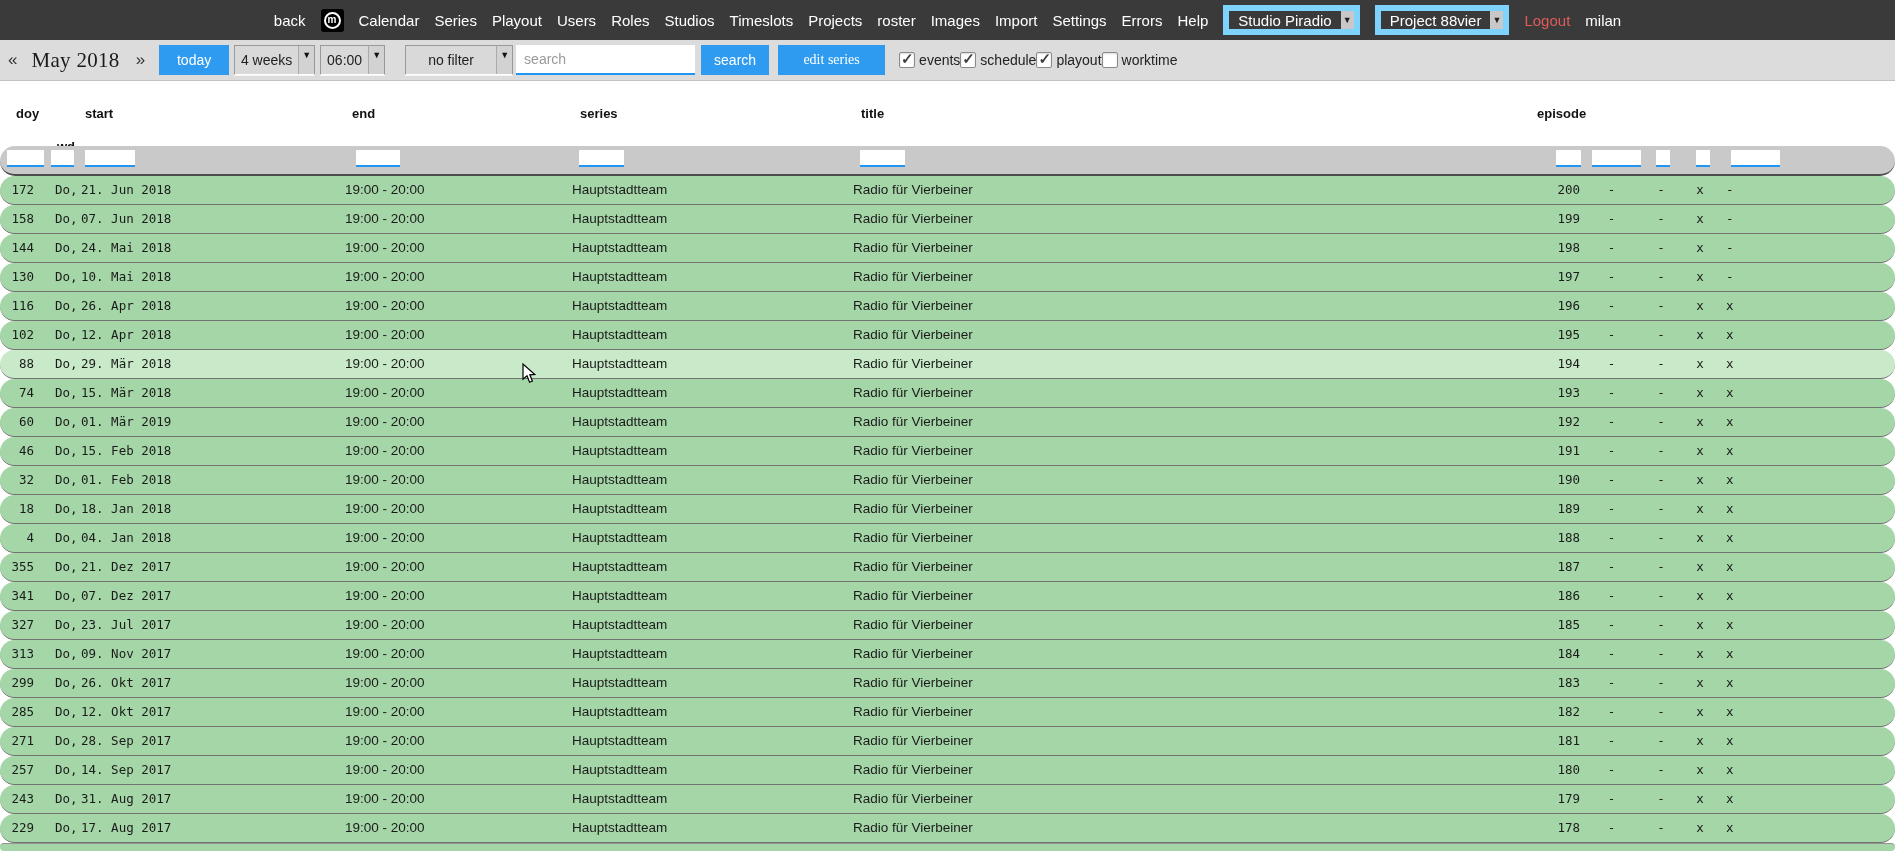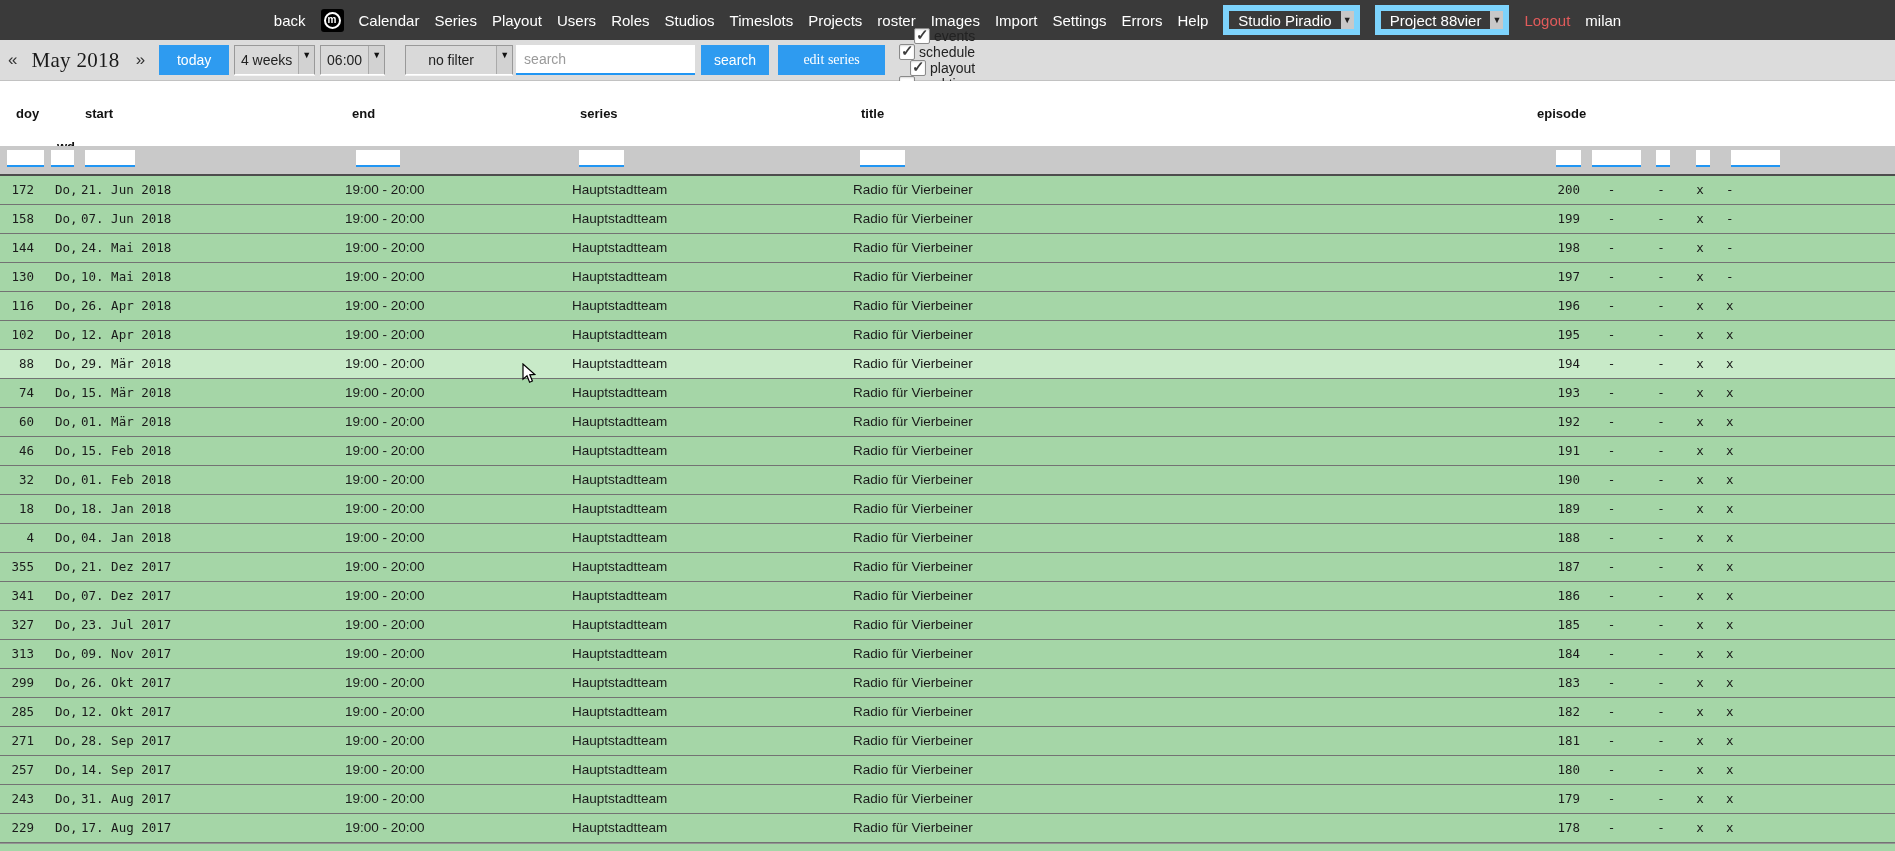--- a/index.html
+++ b/index.html
@@ -33,37 +33,37 @@
          border-bottom-color:#fff; box-shadow:0 1px 0 #f5f5f5;
          display:flex; align-items:stretch; cursor:pointer; }
   .sel .sel-label { display:flex; align-items:center; justify-content:center; flex:1;text-align:right; }
   .sel .sel-arrow { width:16px; border-left:1px solid #aaa; background:#d2d2d2;
                     font-size:9px; color:#111; display:flex; align-items:flex-start;
                     justify-content:center; padding-top:4px; }
   .search-input { height:30px; width:179px; border:none; border-bottom:2px solid #2196f3;
                   background:#fff; padding:0 8px; font-size:14px;
                   font-family:"Liberation Sans", sans-serif; color:#222; }
   .search-input::placeholder { color:#9a9a9a; }
-  .cbgroup { display:flex; align-items:flex-end; margin-left:14px;flex-direction:column; }
+  .cbgroup { display:flex; align-items:flex-start; margin-left:14px; }
   .cbitem { display:flex; align-items:center; gap:4px; cursor:pointer; }
   .cbox { width:16px; height:16px; background:#fff; border:1px solid #8a8a8a;
           border-radius:2px; position:relative; box-shadow:inset 0 1px 2px rgba(0,0,0,.15); }
   .cbox.checked::after { content:"✓"; position:absolute; left:1px; top:-3px;
           font-size:15px; font-weight:bold; color:#3c3c3c; }
 
   
   .colgrid { background-repeat:no-repeat;
     background-image:
       linear-gradient(var(--lc),var(--lc)),linear-gradient(var(--lc),var(--lc)),
       linear-gradient(var(--lc),var(--lc)),linear-gradient(var(--lc),var(--lc)),
       linear-gradient(var(--lc),var(--lc)),linear-gradient(var(--lc),var(--lc)),
       linear-gradient(var(--lc),var(--lc)),linear-gradient(var(--lc),var(--lc)),
       linear-gradient(var(--lc),var(--lc)),linear-gradient(var(--lc),var(--lc));
     background-size:1px 100%,1px 100%,1px 100%,1px 100%,1px 100%,1px 100%,1px 100%,1px 100%,1px 100%,1px 100%;
-    background-position:45px 0,74px 0,340px 0,565px 0,850px 0,1533px 0,1582px 0,1641px 0,1681px 0,1719px 0; }
+    background-position:45px 0,74px 0,340px 0,565px 0,850px 0,1533px 0,1582px 0,1641px 0,1681px 0,1719px 0;border-radius:21px; }
 
   .thead { position:relative; height:65px; background:#fff; --lc:#d2d2d2; }
   .th { position:absolute; top:0; line-height:65px; font-size:13px; font-weight:bold;
         color:#111; cursor:pointer; }
   .th-icon { position:absolute; cursor:pointer; }
 
   .filterrow { position:relative; height:30px; background:#c9c9c9; --lc:#b3b3b3;
                border-bottom:2px solid #4d4d4d; }
   .finput { position:absolute; top:4px; height:17px; border:none;
             border-bottom:2px solid #2196f3; background:#fff; padding:0 2px;
@@ -329,21 +329,21 @@
         <span class="cell c-title sans">Radio für Vierbeiner</span>
         <span class="cell c-episode mono">193</span>
         <span class="cell c-rerun mono">-</span>
         <span class="cell c-mic mono">-</span>
         <span class="cell c-edit mono">x</span>
         <span class="cell c-saved mono">x</span>
       </div>
       <div class="row colgrid">
         <span class="cell c-doy mono">60</span>
         <span class="cell c-wd mono">Do,</span>
-        <span class="cell c-start mono">01. Mär 2018</span>
+        <span class="cell c-start mono">01. Mär 2019</span>
         <span class="cell c-end sans">19:00 - 20:00</span>
         <span class="cell c-series sans">Hauptstadtteam</span>
         <span class="cell c-title sans">Radio für Vierbeiner</span>
         <span class="cell c-episode mono">192</span>
         <span class="cell c-rerun mono">-</span>
         <span class="cell c-mic mono">-</span>
         <span class="cell c-edit mono">x</span>
         <span class="cell c-saved mono">x</span>
       </div>
       <div class="row colgrid">

